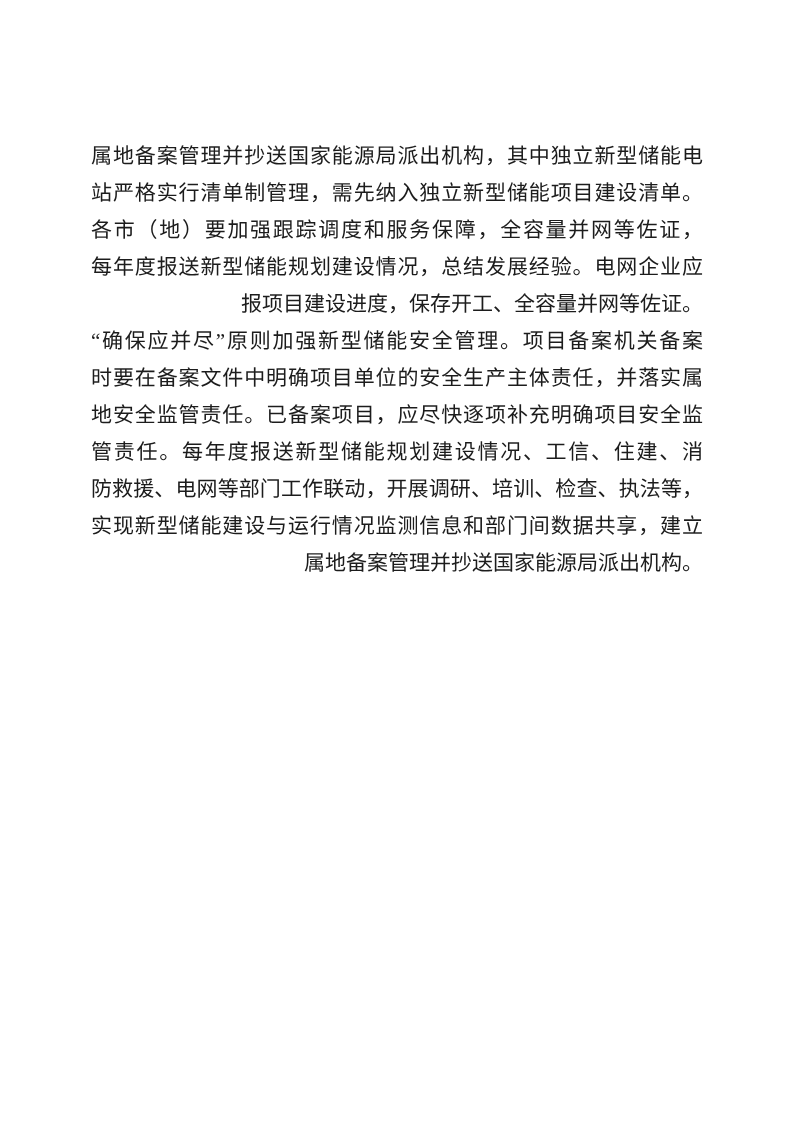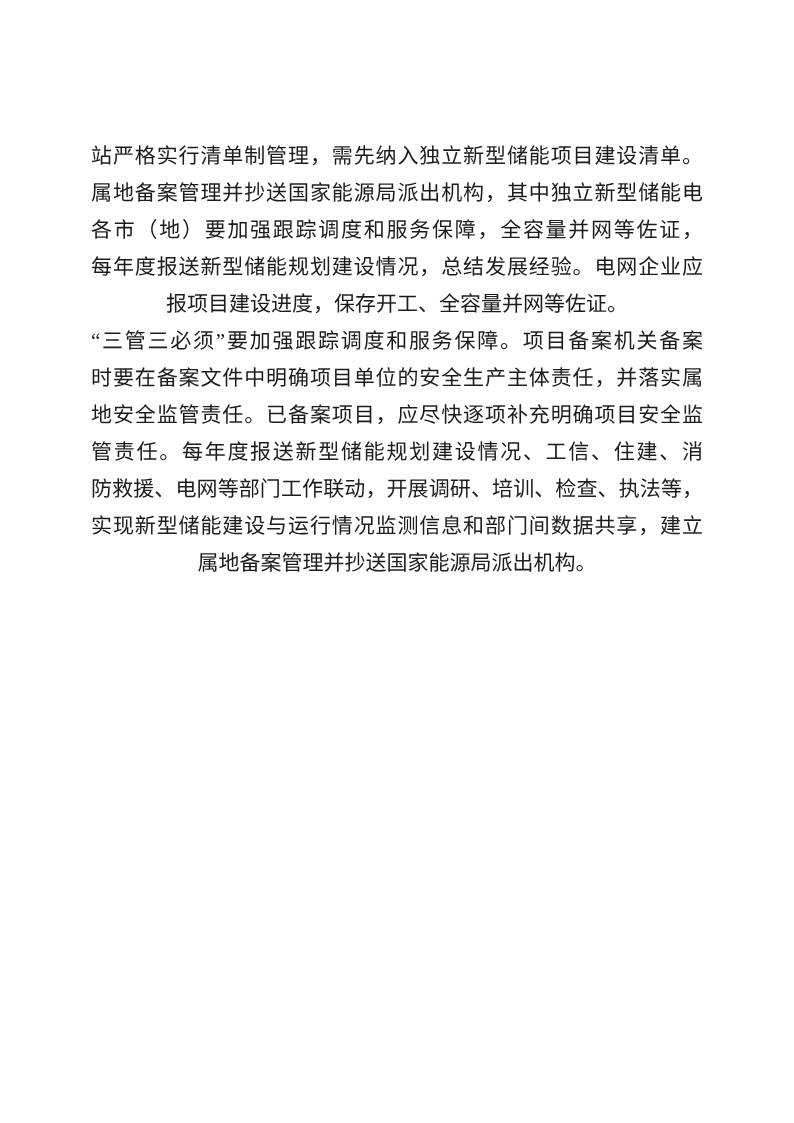--- a/index.html
+++ b/index.html
@@ -25,39 +25,39 @@
     color: #1c1c1c;
     letter-spacing: 0;
   }
   .line {
     height: 37px;
     text-align: justify;
     text-align-last: justify;
     -moz-text-align-last: justify;
   }
   .line.para-end {
-    text-align: center;
+    text-align: right;
     text-align-last: auto;
     -moz-text-align-last: auto;
   }
   .line.indent {
     text-indent: 2em;
   }
 </style>
 </head>
 <body>
 
 <div class="page">
   <div class="text-block" style="color: rgb(28, 28, 28);">
+      <div class="line">属地备案管理并抄送国家能源局派出机构，其中独立新型储能电</div>
       <div class="line">站严格实行清单制管理，需先纳入独立新型储能项目建设清单。</div>
-      <div class="line">属地备案管理并抄送国家能源局派出机构，其中独立新型储能电</div>
       <div class="line">各市（地）要加强跟踪调度和服务保障，全容量并网等佐证，</div>
       <div class="line">每年度报送新型储能规划建设情况，总结发展经验。电网企业应</div>
       <div class="line para-end">报项目建设进度，保存开工、全容量并网等佐证。</div>
-      <div class="line">“三管三必须”要加强跟踪调度和服务保障。项目备案机关备案</div>
+      <div class="line">“确保应并尽”原则加强新型储能安全管理。项目备案机关备案</div>
       <div class="line">时要在备案文件中明确项目单位的安全生产主体责任，并落实属</div>
       <div class="line">地安全监管责任。已备案项目，应尽快逐项补充明确项目安全监</div>
       <div class="line">管责任。每年度报送新型储能规划建设情况、工信、住建、消</div>
       <div class="line">防救援、电网等部门工作联动，开展调研、培训、检查、执法等，</div>
       <div class="line">实现新型储能建设与运行情况监测信息和部门间数据共享，建立</div>
       <div class="line para-end">属地备案管理并抄送国家能源局派出机构。</div>
     </div>
 </div>
 
 </body></html>

